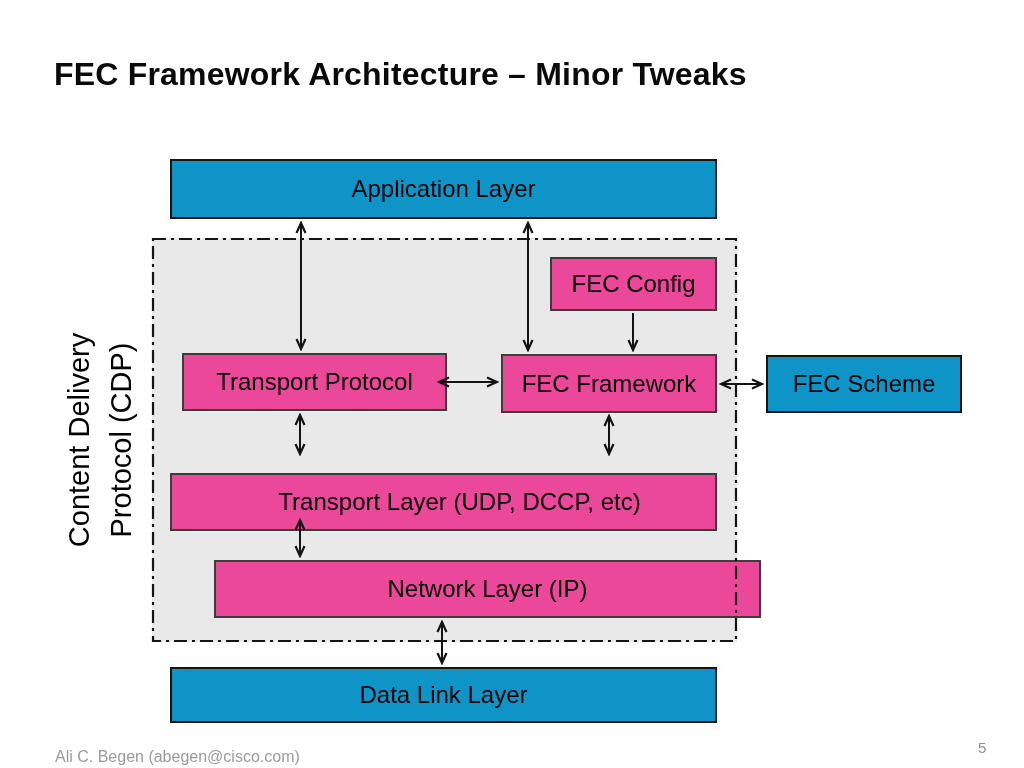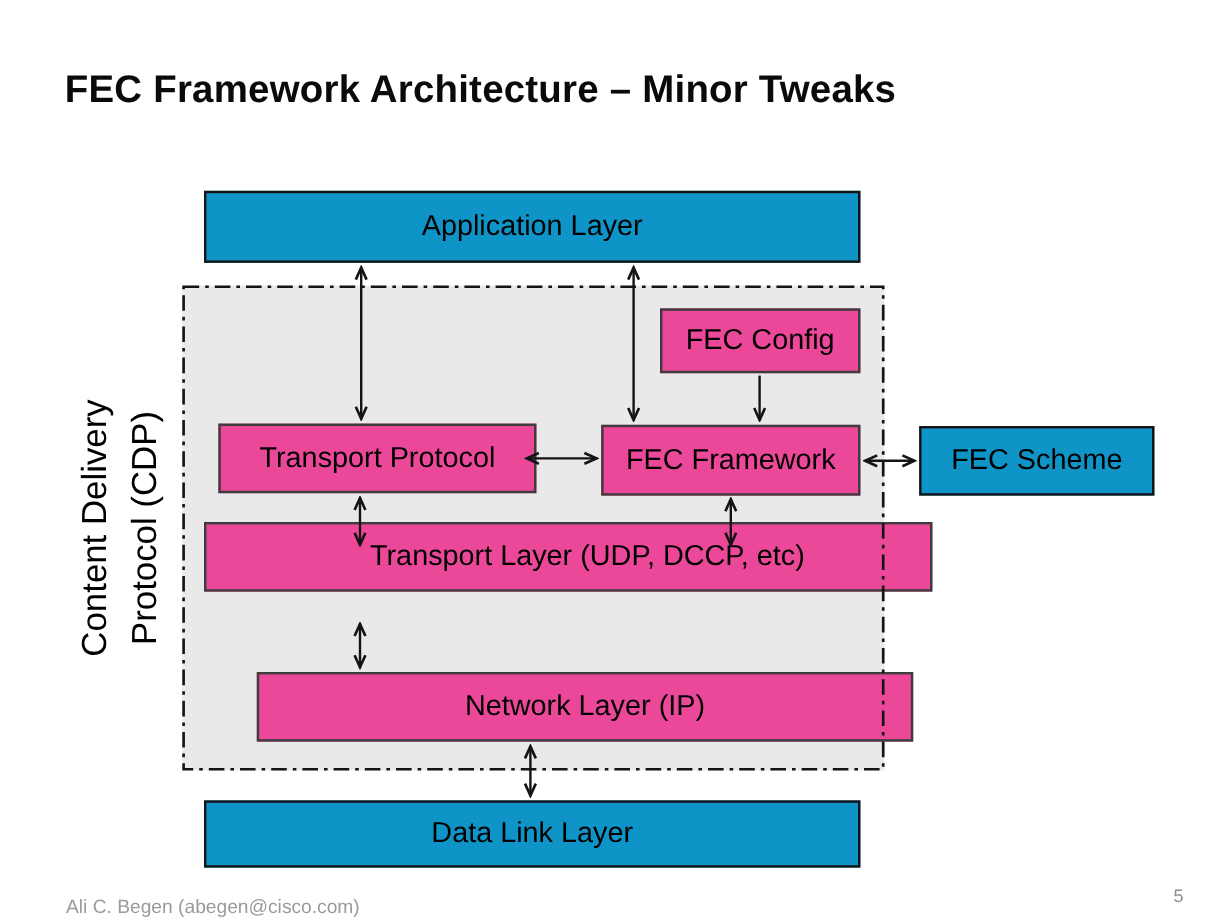--- a/index.html
+++ b/index.html
@@ -62,21 +62,21 @@
   }
   .box.blue {
     background: #0f94c7;
     border: 2px solid #141414;
   }
   #box-application     { left: 170px; top: 159px; width: 547px; height: 60px; }
   #box-fec-config      { left: 550px; top: 257px; width: 167px; height: 54px; }
   #box-transport-proto { left: 170px; top: 353px; width: 265px; height: 58px; margin-left: 12px; }
   #box-fec-framework   { left: 501px; top: 354px; width: 216px; height: 59px; }
   #box-fec-scheme      { left: 766px; top: 355px; width: 196px; height: 58px; }
-  #box-transport-layer { left: 170px; top: 435px; width: 607px; height: 58px; padding-left: 32px; }
+  #box-transport-layer { left: 170px; top: 473px; width: 547px; height: 58px; padding-left: 32px; }
   #box-network-layer   { left: 170px; top: 560px; width: 547px; height: 58px; margin-left: 44px; }
   #box-data-link       { left: 170px; top: 667px; width: 547px; height: 56px; }
   .arrow-layer {
     position: absolute; inset: 0;
     width: 1024px; height: 768px;
     z-index: 3;
     pointer-events: none;
   }
   .footer-author {
     position: absolute;

